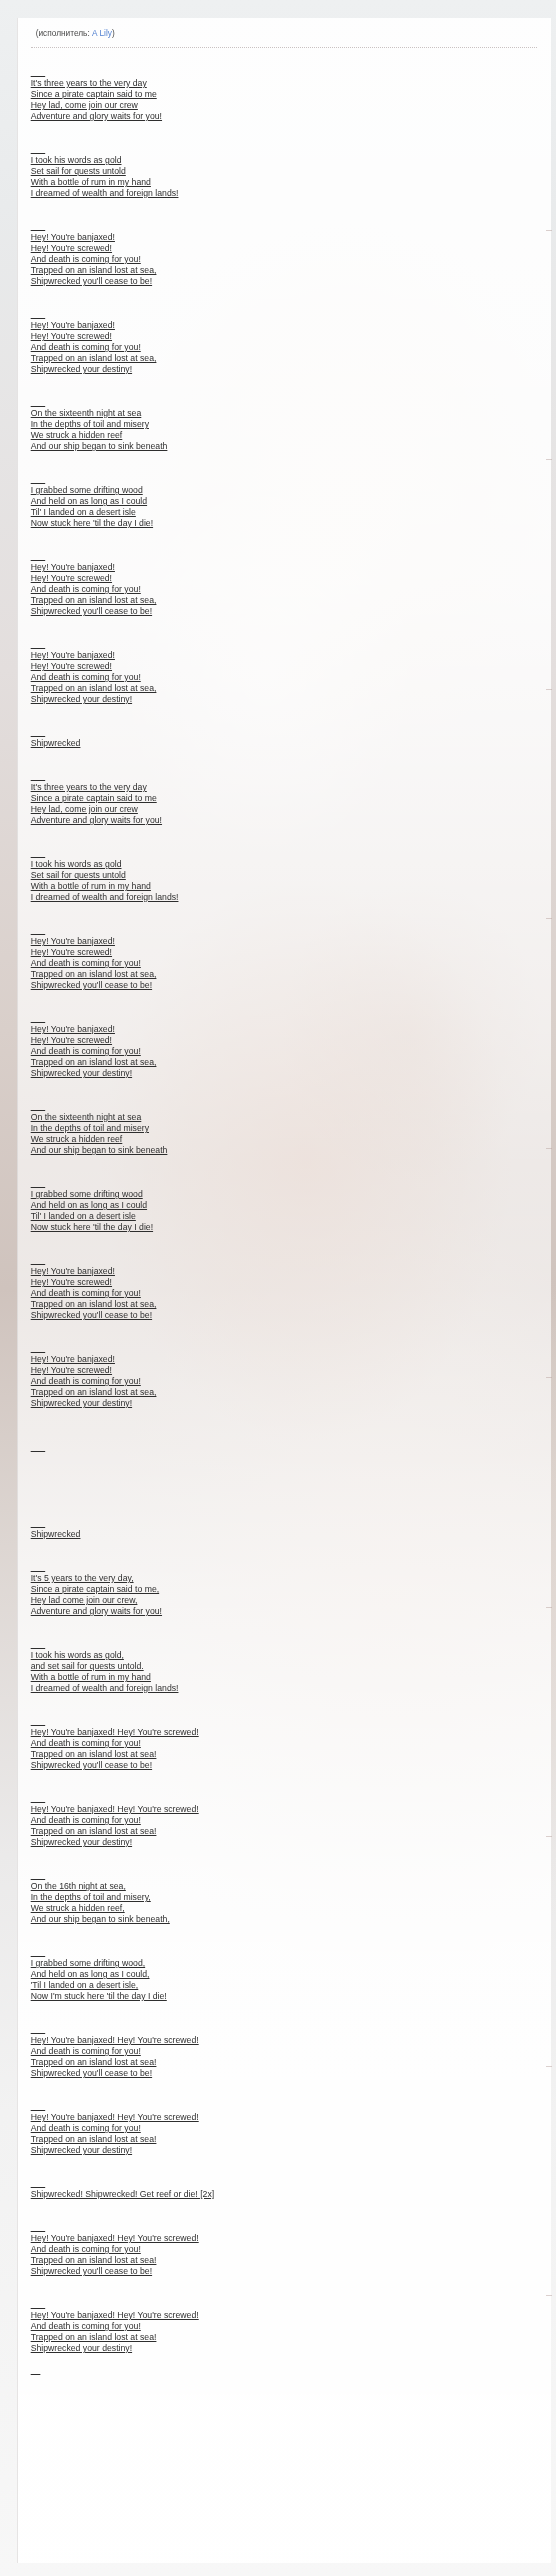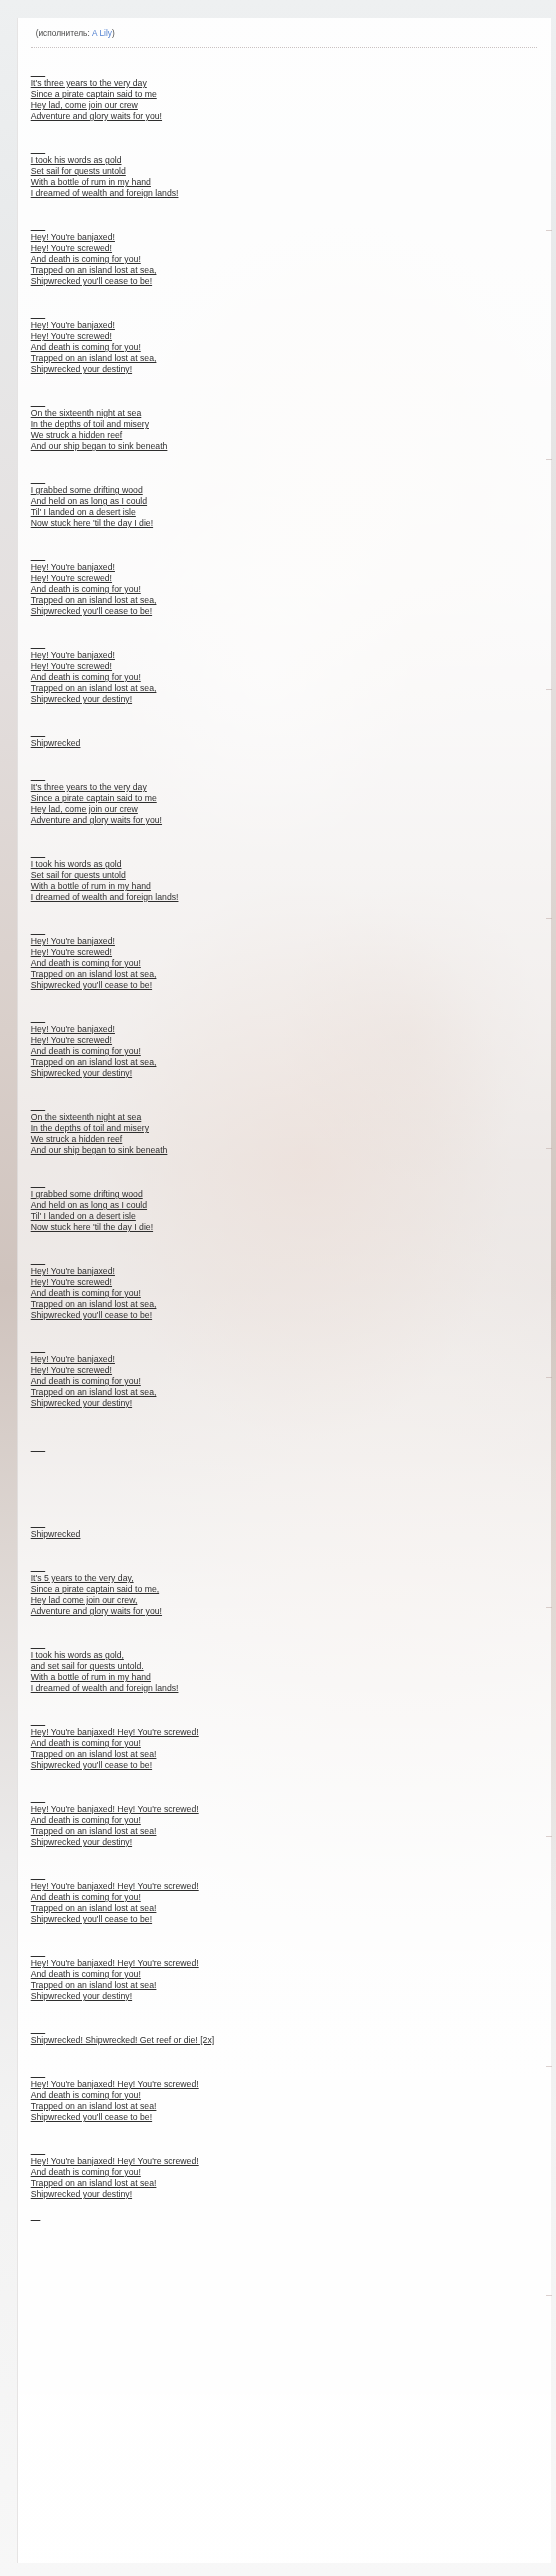--- a/index.html
+++ b/index.html
@@ -223,20 +223,28 @@
 With a bottle of rum in my hand
 I dreamed of wealth and foreign lands!</div>
       <div class="block">Hey! You're banjaxed! Hey! You're screwed!
 And death is coming for you!
 Trapped on an island lost at sea!
 Shipwrecked you'll cease to be!</div>
       <div class="block">Hey! You're banjaxed! Hey! You're screwed!
 And death is coming for you!
 Trapped on an island lost at sea!
 Shipwrecked your destiny!</div>
+      <div class="block">On the 16th night at sea,
+In the depths of toil and misery,
+We struck a hidden reef,
+And our ship began to sink beneath,</div>
+      <div class="block">I grabbed some drifting wood,
+And held on as long as I could,
+'Til I landed on a desert isle,
+Now I'm stuck here 'til the day I die!</div>
       <div class="block">Hey! You're banjaxed! Hey! You're screwed!
 And death is coming for you!
 Trapped on an island lost at sea!
 Shipwrecked you'll cease to be!</div>
       <div class="block">Hey! You're banjaxed! Hey! You're screwed!
 And death is coming for you!
 Trapped on an island lost at sea!
 Shipwrecked your destiny!</div>
       <div class="block">Shipwrecked! Shipwrecked! Get reef or die! [2x]</div>
       <div class="block">Hey! You're banjaxed! Hey! You're screwed!

